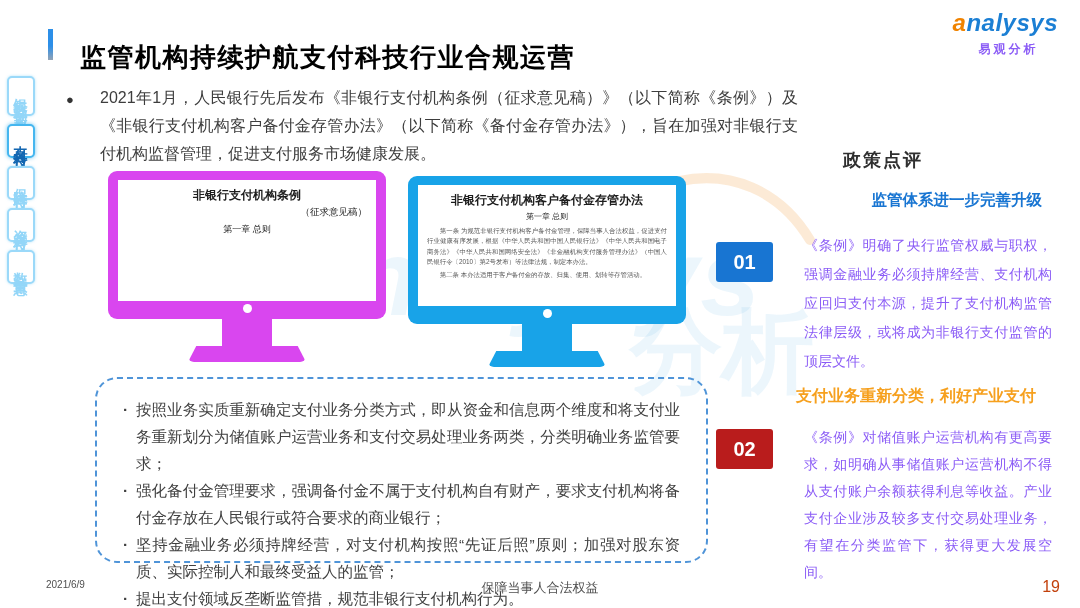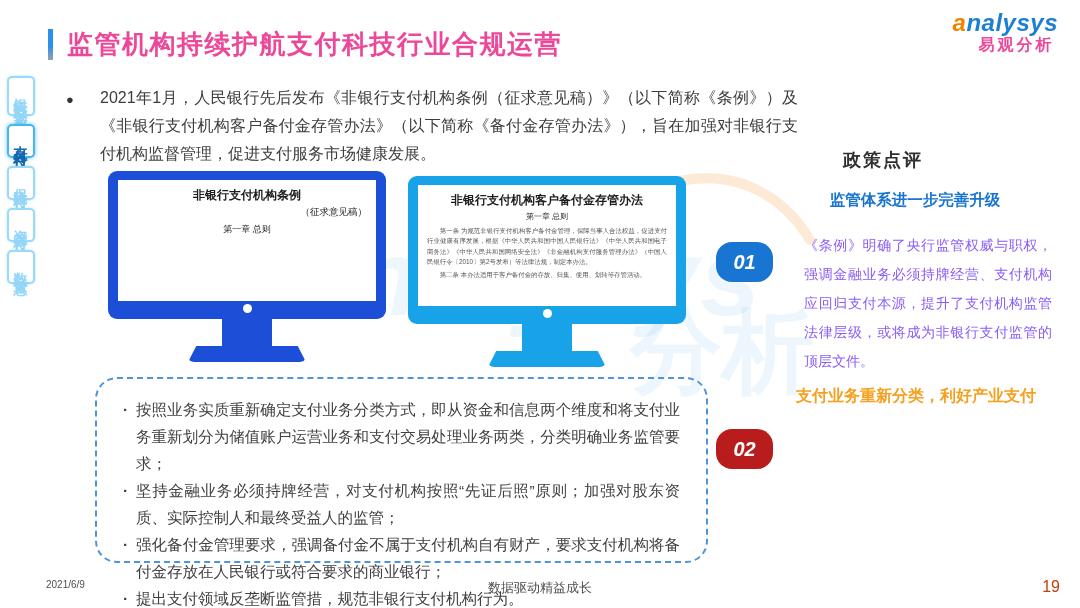--- a/index.html
+++ b/index.html
@@ -10,41 +10,41 @@
   }
   
   .wm{position:absolute;z-index:0;pointer-events:none;font-weight:bold;}
   .wm-en{left:290px;top:215px;font-size:108px;font-style:italic;color:rgba(70,170,230,0.10);letter-spacing:2px;}
   .wm-cn{left:630px;top:290px;font-size:92px;color:rgba(70,170,230,0.10);}
   .wm-arc{position:absolute;left:520px;top:120px;z-index:0;pointer-events:none;}
   
   .accent-bar{position:absolute;left:48px;top:29px;width:5px;height:31px;z-index:2;
     background:linear-gradient(#2c8fe8 0%,#2c8fe8 55%,#93a3b5 100%);}
   .page-title{position:absolute;left:62px;top:22px;z-index:2;font-size:26px;font-weight:bold;
-    color:#ec4899;letter-spacing:1.5px;margin:5px;}
+    color:#000000;letter-spacing:1.5px;margin:18px;}
   .logo{position:absolute;right:22px;top:10px;z-index:2;text-align:left;line-height:1.05;}
   .logo-en{display:block;font-size:24px;font-weight:bold;font-style:italic;color:#1b7fd4;letter-spacing:0.5px;}
   .logo-en::first-letter{color:#f08300;}
-  .logo-cn{display:block;font-size:16px;font-weight:bold;color:#ec4899;letter-spacing:3px;padding-left:26px;margin-top:2px;}
+  .logo-cn{display:block;font-size:12px;font-weight:bold;color:#8b5cf6;letter-spacing:3px;padding-left:26px;margin-top:8px;}
   
   .sidebar{position:absolute;left:7px;top:76px;z-index:2;display:flex;flex-direction:column;gap:8px;}
   .side-tab{writing-mode:vertical-rl;text-orientation:upright;background:#fff;
     border:2px solid #9bd9f9;border-radius:5px;color:#93d6f8;font-size:14px;font-weight:bold;
     padding:9px 3px;letter-spacing:3px;cursor:pointer;box-shadow:0 0 3px rgba(120,205,245,.55);}
   .side-tab.active{color:#1266b1;border-color:#45b6ef;box-shadow:0 0 4px rgba(69,182,239,.8);}
   
   .intro{position:absolute;left:100px;top:84px;width:698px;z-index:1;font-size:16px;
     line-height:28px;color:#3d3d3d;text-align:justify;margin:0;}
   .intro-dot{position:absolute;left:66px;top:92px;z-index:1;font-size:13px;color:#333;}
   
   .monitor{position:absolute;width:278px;z-index:1;}
   .monitor.m1{left:108px;top:171px;}
   .monitor.m2{left:408px;top:176px;}
   .monitor-frame{border-radius:9px;padding:9px 10px 2px;height:148px;}
-  .m1 .monitor-frame,.m1 .monitor-neck,.m1 .monitor-base{background:#1d4ed8;}
+  .m1 .monitor-frame,.m1 .monitor-neck,.m1 .monitor-base{background:#d946ef;}
   .m2 .monitor-frame,.m2 .monitor-neck,.m2 .monitor-base{background:#18a3e8;}
   .monitor-screen{background:#fff;height:121px;overflow:hidden;padding:6px 9px;}
   .monitor-dot{width:9px;height:9px;background:#fff;border-radius:50%;margin:3px auto 0;}
   .monitor-neck{width:50px;height:27px;margin:0 auto;}
   .monitor-base{width:118px;height:16px;margin:0 auto;clip-path:polygon(7% 0,93% 0,100% 100%,0 100%);border-radius:0 0 6px 6px;}
   .doc-title{font-size:12px;font-weight:bold;color:#1d1d1d;text-align:center;margin:1px 0 2px;}
   .m2 .doc-title{font-size:12px;}
   .doc-sub{font-size:9.5px;color:#222;text-align:right;margin:0 0 4px;}
   .doc-chap{font-size:9px;color:#222;text-align:center;margin:2px 0 4px;}
   .m2 .doc-chap{font-size:8px;}
@@ -56,28 +56,28 @@
   .mc-box{position:absolute;left:95px;top:377px;width:613px;height:186px;z-index:1;
     border:2px dashed #4f94d8;border-radius:22px;padding:9px 18px 6px 16px;}
   .mc-box ul{list-style:none;margin:8px;padding:0;}
   .mc-box li{position:relative;padding-left:15px;font-size:15.5px;line-height:27px;
     color:#404040;text-align:justify;}
   .mc-box li::before{content:"·";position:absolute;left:2px;top:0;font-weight:bold;color:#404040;}
   
   .policy-title{position:absolute;left:843px;top:148px;z-index:1;font-size:18px;
     font-weight:bold;color:#2f2f2f;letter-spacing:2px;}
   .sec-head{position:absolute;z-index:1;font-weight:bold;text-align:center;}
-  .sec1-head{left:788px;top:190px;width:254px;font-size:15.5px;color:#1875d2;}
+  .sec1-head{left:788px;top:190px;width:254px;font-size:15.5px;color:#1875d2;text-align:right;}
   .sec2-head{left:785px;top:386px;width:262px;font-size:16px;color:#f6a01e;}
   .sec-body{position:absolute;left:792px;width:248px;z-index:1;font-size:14px;
     color:#8b5cf6;text-align:justify;margin:12px;}
   .sec1-body{top:219px;line-height:29px;}
   .sec2-body{top:412px;line-height:27px;}
-  .badge{position:absolute;left:716px;width:57px;height:40px;z-index:1;border-radius:16px;
-    color:#fff;font-size:20px;font-weight:bold;display:flex;align-items:center;justify-content:center;font-style:italic;}
+  .badge{position:absolute;left:716px;width:57px;height:40px;z-index:1;border-radius:3px;
+    color:#fff;font-size:20px;font-weight:bold;display:flex;align-items:center;justify-content:center;}
   .badge-01{top:242px;background:#1875d2;}
   .badge-02{top:429px;background:#b91c1c;}
   
   .footer-date{position:absolute;left:26px;top:579px;font-size:10px;color:#4f4f4f;z-index:2;margin-left:20px;}
   .footer-slogan{position:absolute;left:0;top:579px;width:100%;text-align:center;font-size:13px;color:#4f4f4f;z-index:2;}
   .footer-page{position:absolute;right:20px;top:578px;font-size:16px;color:#c2410c;z-index:2;}
 </style>
 </head>
 <body>
 
@@ -131,32 +131,33 @@
       </div>
       <div class="monitor-dot"></div>
     </div>
     <div class="monitor-neck"></div>
     <div class="monitor-base"></div>
   </div>
 
   <div class="mc-box">
     <ul>
       <li>按照业务实质重新确定支付业务分类方式，即从资金和信息两个维度和将支付业务重新划分为储值账户运营业务和支付交易处理业务两类，分类明确业务监管要求；</li>
+      <li>强化备付金管理要求，强调备付金不属于支付机构自有财产，要求支付机构将备付金存放在人民银行或符合要求的商业银行；</li>
       <li>坚持金融业务必须持牌经营，对支付机构按照“先证后照”原则；加强对股东资质、实际控制人和最终受益人的监管；</li>
-      <li>强化备付金管理要求，强调备付金不属于支付机构自有财产，要求支付机构将备付金存放在人民银行或符合要求的商业银行；</li>
       <li>提出支付领域反垄断监管措，规范非银行支付机构行为。</li>
     </ul>
   </div>
 
   <div class="policy-title">政策点评</div>
 
   <div class="sec-head sec1-head">监管体系进一步完善升级</div>
   <p class="sec-body sec1-body">《条例》明确了央行监管权威与职权，强调金融业务必须持牌经营、支付机构应回归支付本源，提升了支付机构监管法律层级，或将成为非银行支付监管的顶层文件。</p>
   <div class="badge badge-01">01</div>
 
   <div class="sec-head sec2-head">支付业务重新分类，利好产业支付</div>
+  <p class="sec-body sec2-body">《条例》对储值账户运营机构有更高要求，如明确从事储值账户运营机构不得从支付账户余额获得利息等收益。产业支付企业涉及较多支付交易处理业务，有望在分类监管下，获得更大发展空间。</p>
   <div class="badge badge-02">02</div>
 
   <div class="footer-date">2021/6/9</div>
-  <div class="footer-slogan">数据驱动精益成长</div>
+  <div class="footer-slogan">保障当事人合法权益</div>
   <div class="footer-page">19</div>
 
 </div>
 
 </body></html>

